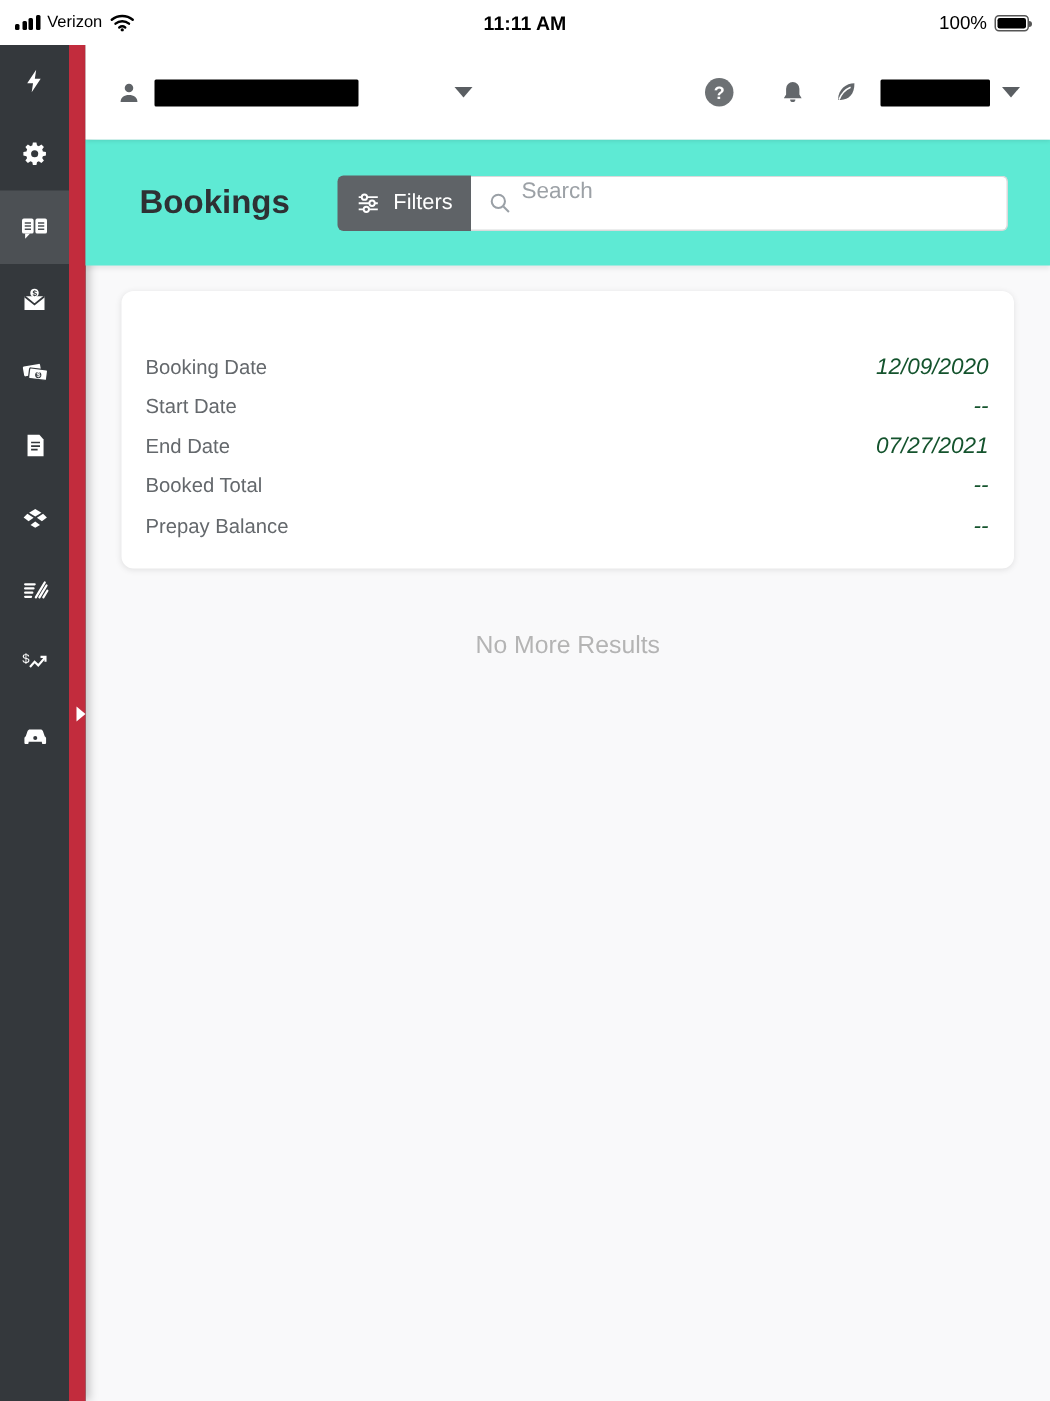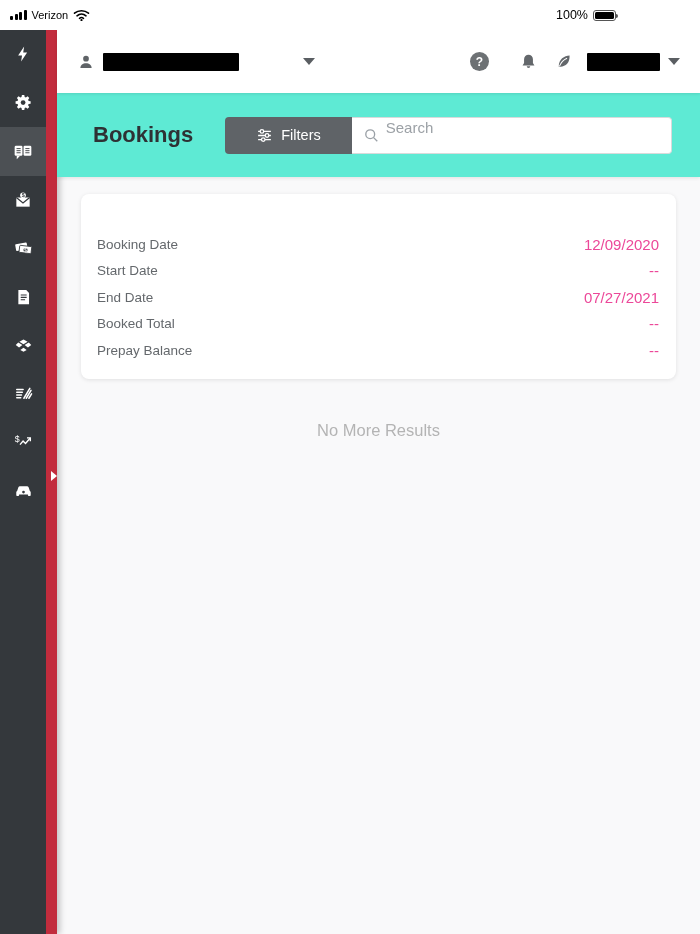--- a/index.html
+++ b/index.html
@@ -2,21 +2,21 @@
 <html><head>
 <meta charset="utf-8">
 <style>
   * { margin:0; padding:0; box-sizing:border-box; }
   html,body { width:700px; height:934px; overflow:hidden; }
   body { font-family:"Liberation Sans", sans-serif; background:#f9f9fa; color:#222; }
 
   
   .statusbar { height:30px; background:#fff; display:flex; align-items:center; justify-content:space-between; padding:0 14px 0 10px; position:relative; z-index:30; }
   .sb-left, .sb-right { display:flex; align-items:center; gap:5px; width:130px; }
-  .sb-right { justify-content:flex-start; }
+  .sb-right { justify-content:flex-end; }
   .sb-time { font-size:13px; font-weight:700; color:#000; position:absolute; left:0; right:0; text-align:center; }
   .sig { display:flex; align-items:flex-end; gap:1.5px; height:10px; }
   .sig span { width:3px; background:#000; border-radius:1px; display:block; }
   .sig span:nth-child(1){height:4px}.sig span:nth-child(2){height:6px}.sig span:nth-child(3){height:8px}.sig span:nth-child(4){height:10px}
   .sb-carrier { font-size:11px; color:#000; }
   .sb-batt-pct { font-size:12.5px; color:#000; }
   .battery { width:23px; height:11px; border:1px solid #555; border-radius:3px; position:relative; padding:1px; }
   .battery::after { content:""; position:absolute; right:-3px; top:3px; width:2px; height:4px; background:#555; border-radius:0 2px 2px 0; }
   .battery i { display:block; height:100%; width:100%; background:#000; border-radius:1.5px; }
 
@@ -46,38 +46,38 @@
   .topbar-right { margin-left:auto; display:flex; align-items:center; }
   .help-btn { width:19px; height:19px; border-radius:50%; background:#6d7174; color:#fff; font-size:12px; font-weight:700; display:flex; align-items:center; justify-content:center; cursor:pointer; margin-right:30px; }
   .icon-btn { cursor:pointer; display:flex; align-items:center; justify-content:center; }
   .bell-btn { margin-right:16px; }
   .leaf-btn { margin-right:6px; }
 
   
   .toolbar { height:84px; background:#5eead4; display:flex; align-items:center; padding:0 28px 0 36px; box-shadow:0 2px 3px rgba(0,0,0,.07); position:relative; z-index:10; }
   .page-title { font-size:22px; font-weight:700; color:#2e3134; margin-right:32px; white-space:nowrap; }
   .filter-search { flex:1; display:flex; height:37px; }
-  .filters-btn { background:#5f6367; color:#fff; border:none; border-radius:4px 0 0 4px; font-size:14.5px; font-family:inherit; display:flex; align-items:center; gap:8px; padding:0 31px; cursor:pointer; }
+  .filters-btn { background:#5f6367; color:#fff; border:none; border-radius:4px 0 0 4px; font-size:14.5px; font-family:inherit; display:flex; align-items:center; gap:8px; padding:0 12px; cursor:pointer; }
   .search-wrap { flex:1; position:relative; }
   .search-wrap svg { position:absolute; left:11px; top:10px; }
   .search-input { width:100%; height:100%; border:1px solid #d9dadb; border-left:none; border-radius:0 4px 4px 0; background:#fff; padding:0 10px 16px 34px; font-size:15px; font-family:inherit; color:#333; outline:none; }
   .search-input::placeholder { color:#9ca1a6; }
 
   
   .content { flex:1; overflow:hidden; }
   .card { background:#fff; border-radius:8px; margin:17px 24px 0; padding:13px 17px 15px 16px; box-shadow:0 1px 4px rgba(0,0,0,.10); }
   .card-head { display:flex; align-items:center; }
   .card-icon { width:32px; height:32px; background:#c22c3d; border-radius:6px; display:flex; align-items:center; justify-content:center; flex-shrink:0; }
   .card-id { font-size:16.5px; font-weight:500; color:#2f3236; margin-left:14px; }
   .eye-btn { margin-left:auto; padding:4px; }
   .more-btn { width:36px; height:36px; background:#eef0f3; border:none; border-radius:6px; margin-left:16px; cursor:pointer; font-size:13px; letter-spacing:1.5px; color:#3c4043; font-family:inherit; display:flex; align-items:center; justify-content:center; padding-bottom:6px; }
   .rows { margin-top:24px; }
   .row { height:26.5px; display:flex; align-items:center; justify-content:space-between; }
   .row .lbl { font-size:13.5px; color:#64686c; }
-  .row .val { font-size:15px; color:#ec4899; }
+  .row .val { font-size:15px; color:#14532d;font-style:italic; }
   .status-val { display:flex; align-items:center; gap:6px; }
   .status-dot { width:13px; height:13px; border-radius:3px; background:#a0a4a8; display:inline-block; }
   .no-more { text-align:center; margin-top:42px; color:#b4b4b4; font-size:16.5px; }
 </style>
 </head>
 <body>
 
 <div class="statusbar">
   <div class="sb-left">
     <span class="sig">
@@ -87,20 +87,21 @@
         <span></span>
       </span>
     <span class="sb-carrier">Verizon</span>
     <svg width="17" height="12" viewBox="0 0 17 12">
       <path d="M1.5 4.2a11 11 0 0 1 14 0" fill="none" stroke="#000" stroke-width="1.6" stroke-linecap="round"></path>
       <path d="M4 6.8a7 7 0 0 1 9 0" fill="none" stroke="#000" stroke-width="1.6" stroke-linecap="round"></path>
       <path d="M6.5 9.3a3.3 3.3 0 0 1 4 0" fill="none" stroke="#000" stroke-width="1.6" stroke-linecap="round"></path>
       <circle cx="8.5" cy="11" r="1.1" fill="#000"></circle>
     </svg>
   </div>
+  <div class="sb-time">11:11 AM</div>
   <div class="sb-right">
     <span class="sb-batt-pct">100%</span>
     <span class="battery">
         <i></i>
       </span>
   </div>
 </div>
 
 <div class="app-row">
 

